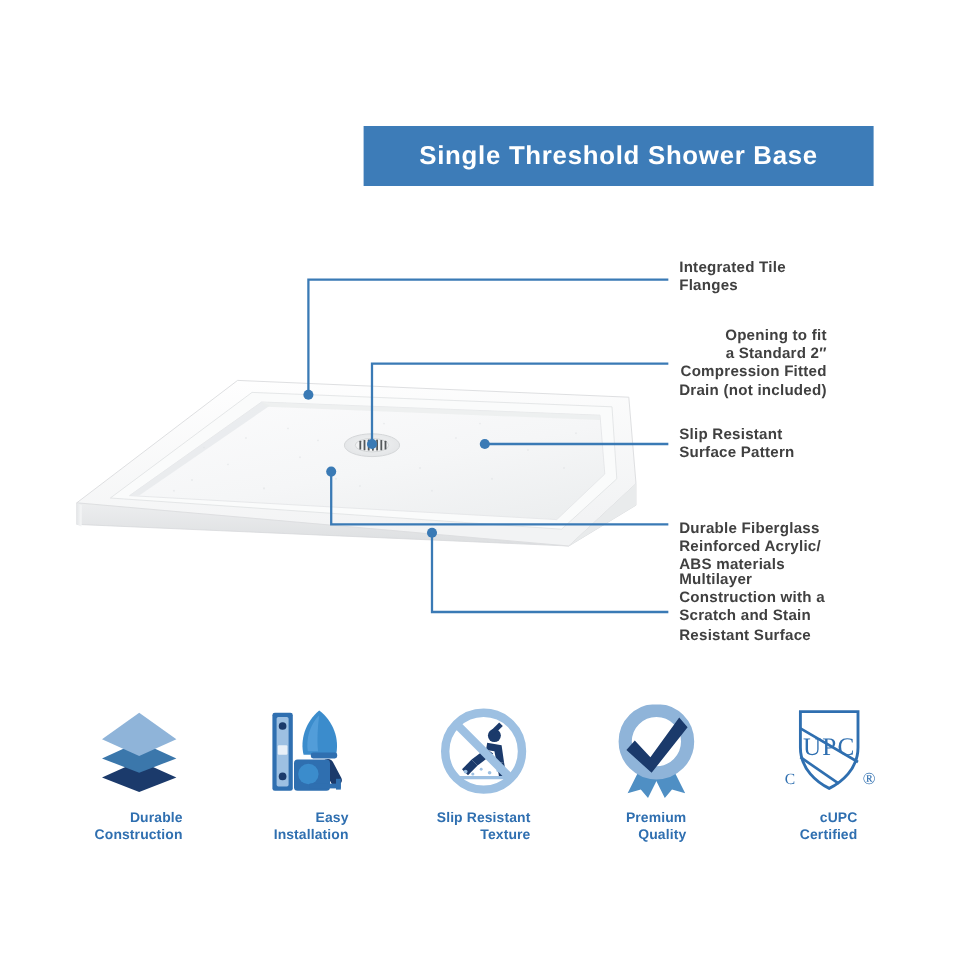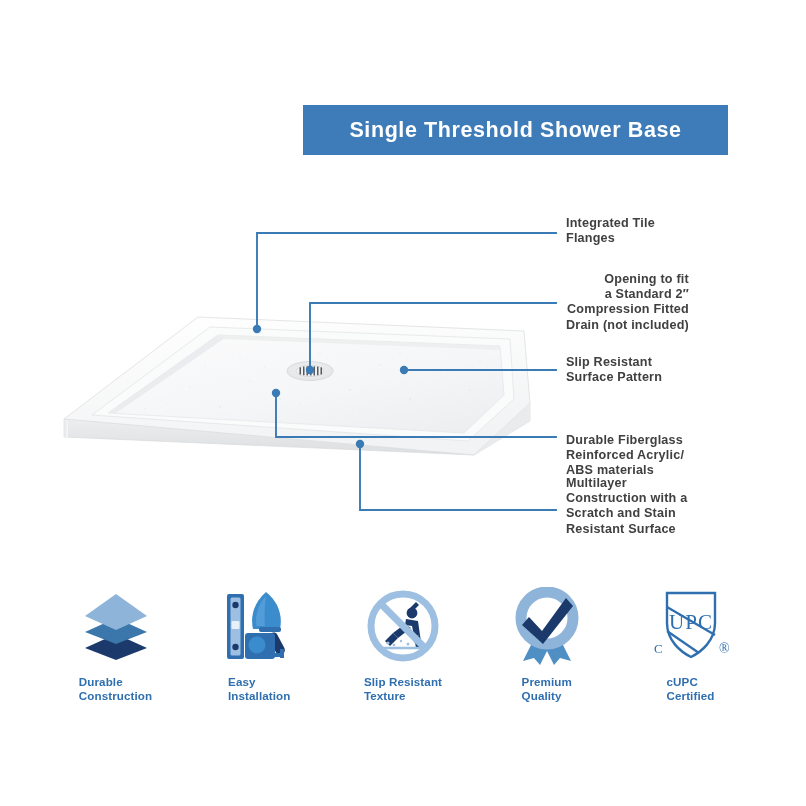--- a/index.html
+++ b/index.html
@@ -90,21 +90,21 @@
     align-items: center;
   }
   .feature-icon {
     height: 82px;
     display: flex;
     align-items: center;
     justify-content: center;
   }
   .feature-caption {
     margin-top: 8px;
-    text-align: left;
+    text-align: right;
     color: #2f6fb0;
     font-size: 11.6px;
     font-weight: bold;
     line-height: 14px;
     letter-spacing: 0.1px;
     white-space: pre-line;
   }
 </style>
 </head>
 <body>

